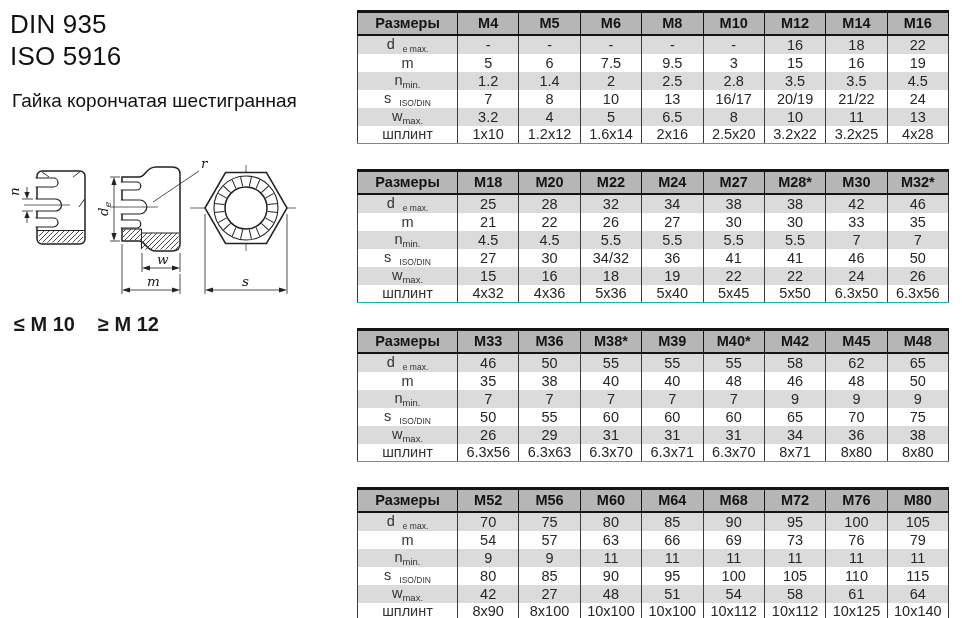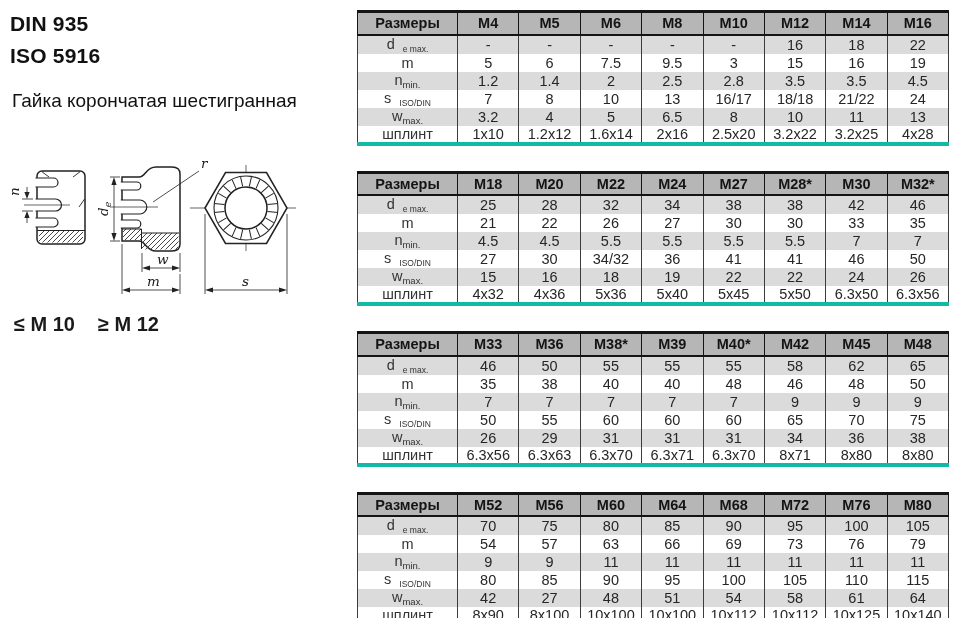--- a/index.html
+++ b/index.html
@@ -1,21 +1,21 @@
 <!DOCTYPE html>
 <html style="--header_bg: #b6b6b6; --stripe_bg: #dbdbdb; --border: #141414; --line: #222222;"><head>
 <meta charset="utf-8">
 <style>
   html,body { margin:0; padding:0; }
   body {
     width:962px; height:618px; position:relative; overflow:hidden;
     background:#ffffff; font-family:"Liberation Sans", sans-serif; color:#1a1a1a;
   }
   .left-pane { position:absolute; left:10px; top:8px; width:345px; }
-  .title-line { font-size:21px; font-weight:bold; line-height:32px; letter-spacing:0.2px; color:#111; }
+  .title-line { font-size:26px; font-weight:normal; line-height:32px; letter-spacing:0.2px; color:#111; }
   .subtitle { position:absolute; left:12px; top:90px; font-size:19px; color:#111; white-space:nowrap; }
   .drawing-wrap { position:absolute; left:6px; top:154px; width:340px; height:192px; }
   .footnote { position:absolute; left:10px; top:619px; font-size:15.5px; color:#ef4444; }
 
   .right-pane { position:absolute; left:357px; top:10px; width:592px; }
   table.dim {
     border-collapse:collapse; table-layout:fixed; width:592px;
     margin:0 0 25px 0; font-size:14.5px; color:#262626;
   }
   table.dim th, table.dim td {
@@ -26,21 +26,21 @@
   table.dim thead th {
     background:var(--header_bg,#b6b6b6);
     border-top:3px solid #141414; border-bottom:2px solid #141414;
     border-left:1.5px solid #141414;
     font-weight:bold; font-size:14.5px; color:#141414;
   }
   table.dim thead th:last-child { border-right:1.5px solid #141414; }
   table.dim tbody td { border-left:1px solid #3c3c3c; }
   table.dim tbody td:last-child { border-right:1px solid #3c3c3c; }
   table.dim tbody tr:nth-child(odd) { background:var(--stripe_bg,#dbdbdb); }
-  table.dim tbody tr:last-child td { border-bottom:4px solid #14b8a6; }
+  table.dim tbody tr:last-child td { border-bottom:1px solid #14b8a6; }
   td.rowlabel { color:#333; }
   .sub { font-size:9.5px; vertical-align:-3px; }
   .subcap { font-size:8.5px; vertical-align:-3px;margin-left:8px; }
 
   svg text.dimlbl { font:italic 13.5px "DejaVu Serif", serif; fill:#1a1a1a; }
   svg text.note { font:600 20px "Liberation Sans", sans-serif; fill:#1a1a1a; }
 </style>
 </head>
 <body>
 
@@ -210,21 +210,21 @@
           <td>3.5</td>
           <td>4.5</td>
         </tr>
         <tr>
           <td class="rowlabel"><span>s</span><span class="subcap">ISO/DIN</span></td>
           <td>7</td>
           <td>8</td>
           <td>10</td>
           <td>13</td>
           <td>16/17</td>
-          <td>18/18</td>
+          <td>20/19</td>
           <td>21/22</td>
           <td>24</td>
         </tr>
         <tr>
           <td class="rowlabel"><span>w</span><span class="sub">max.</span></td>
           <td>3.2</td>
           <td>4</td>
           <td>5</td>
           <td>6.5</td>
           <td>8</td>

